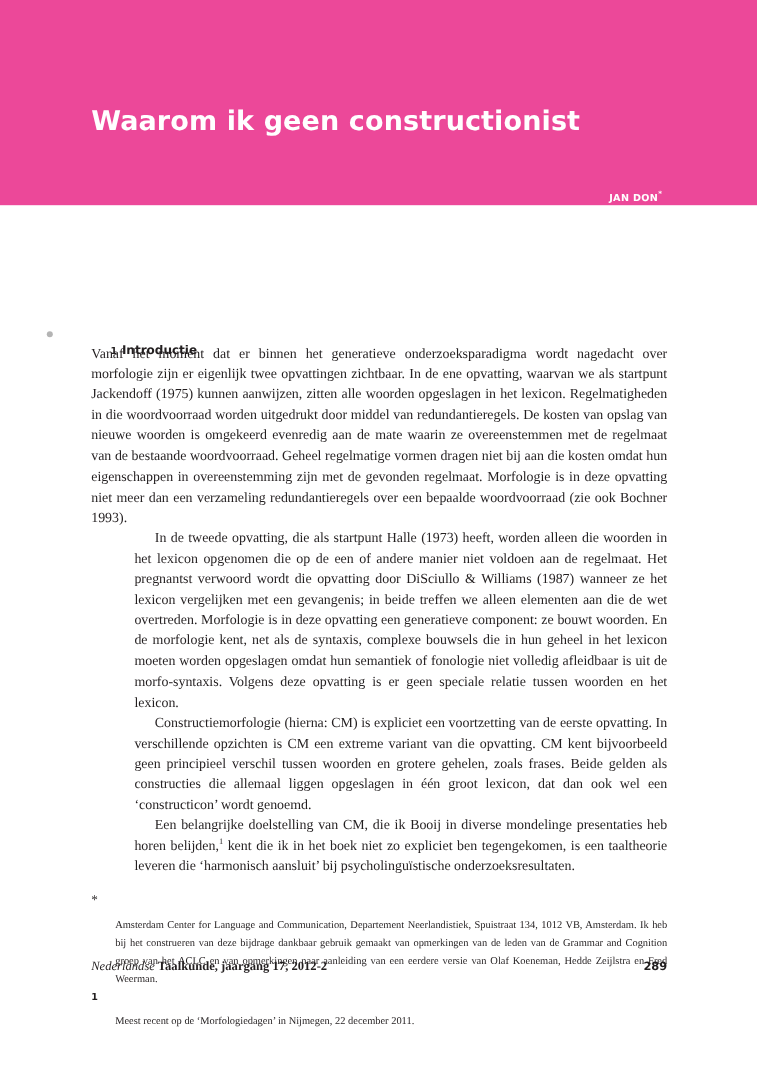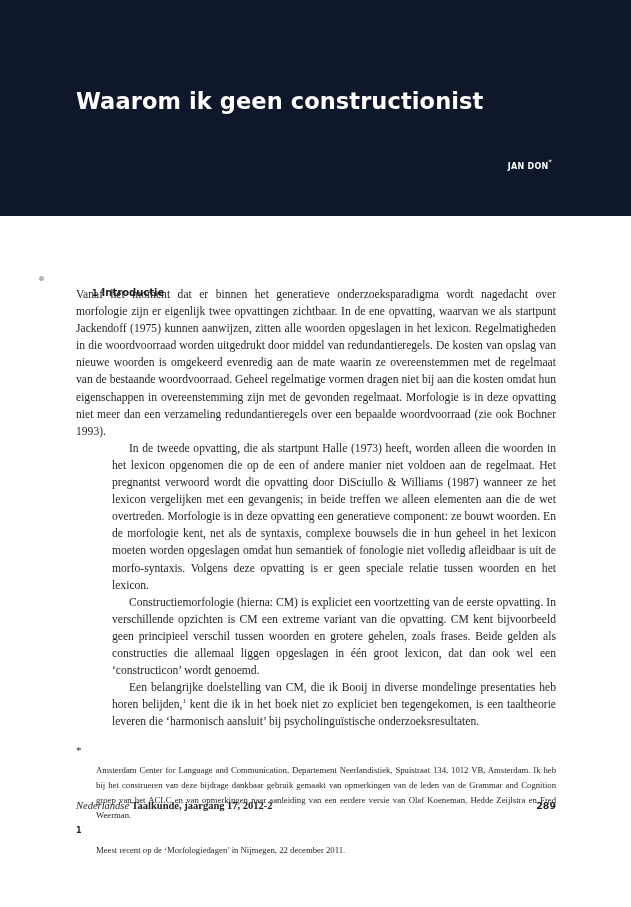--- a/index.html
+++ b/index.html
@@ -1,21 +1,21 @@
 <!DOCTYPE html>
 <html><head>
 <meta charset="utf-8">
 <style>
   html, body { margin: 0; padding: 0; }
   body {
     width: 631px; height: 907px; background: #ffffff; position: relative; overflow: hidden;
     font-family: "Liberation Serif", "DejaVu Serif", serif; color: #231f20;
   }
   .header-band {
-    position: absolute; left: 0; top: 0; width: 631px; height: 216px; background: #0f172a;
+    position: absolute; left: 0; top: 0; width: 631px; height: 171px; background: #ec4899;
   }
   .title {
     position: absolute; left: 76px; top: 86px; margin: 0;
     font-family: "DejaVu Sans", "Liberation Sans", sans-serif; font-weight: bold;
     font-size: 22.5px; line-height: 31px; color: #ffffff; letter-spacing: 0.1px;
   }
   .author {
     position: absolute; right: 79px; top: 159px;
     font-family: "DejaVu Sans", "Liberation Sans", sans-serif; font-weight: bold;
     font-size: 8px; color: #ffffff; letter-spacing: 0.3px;

